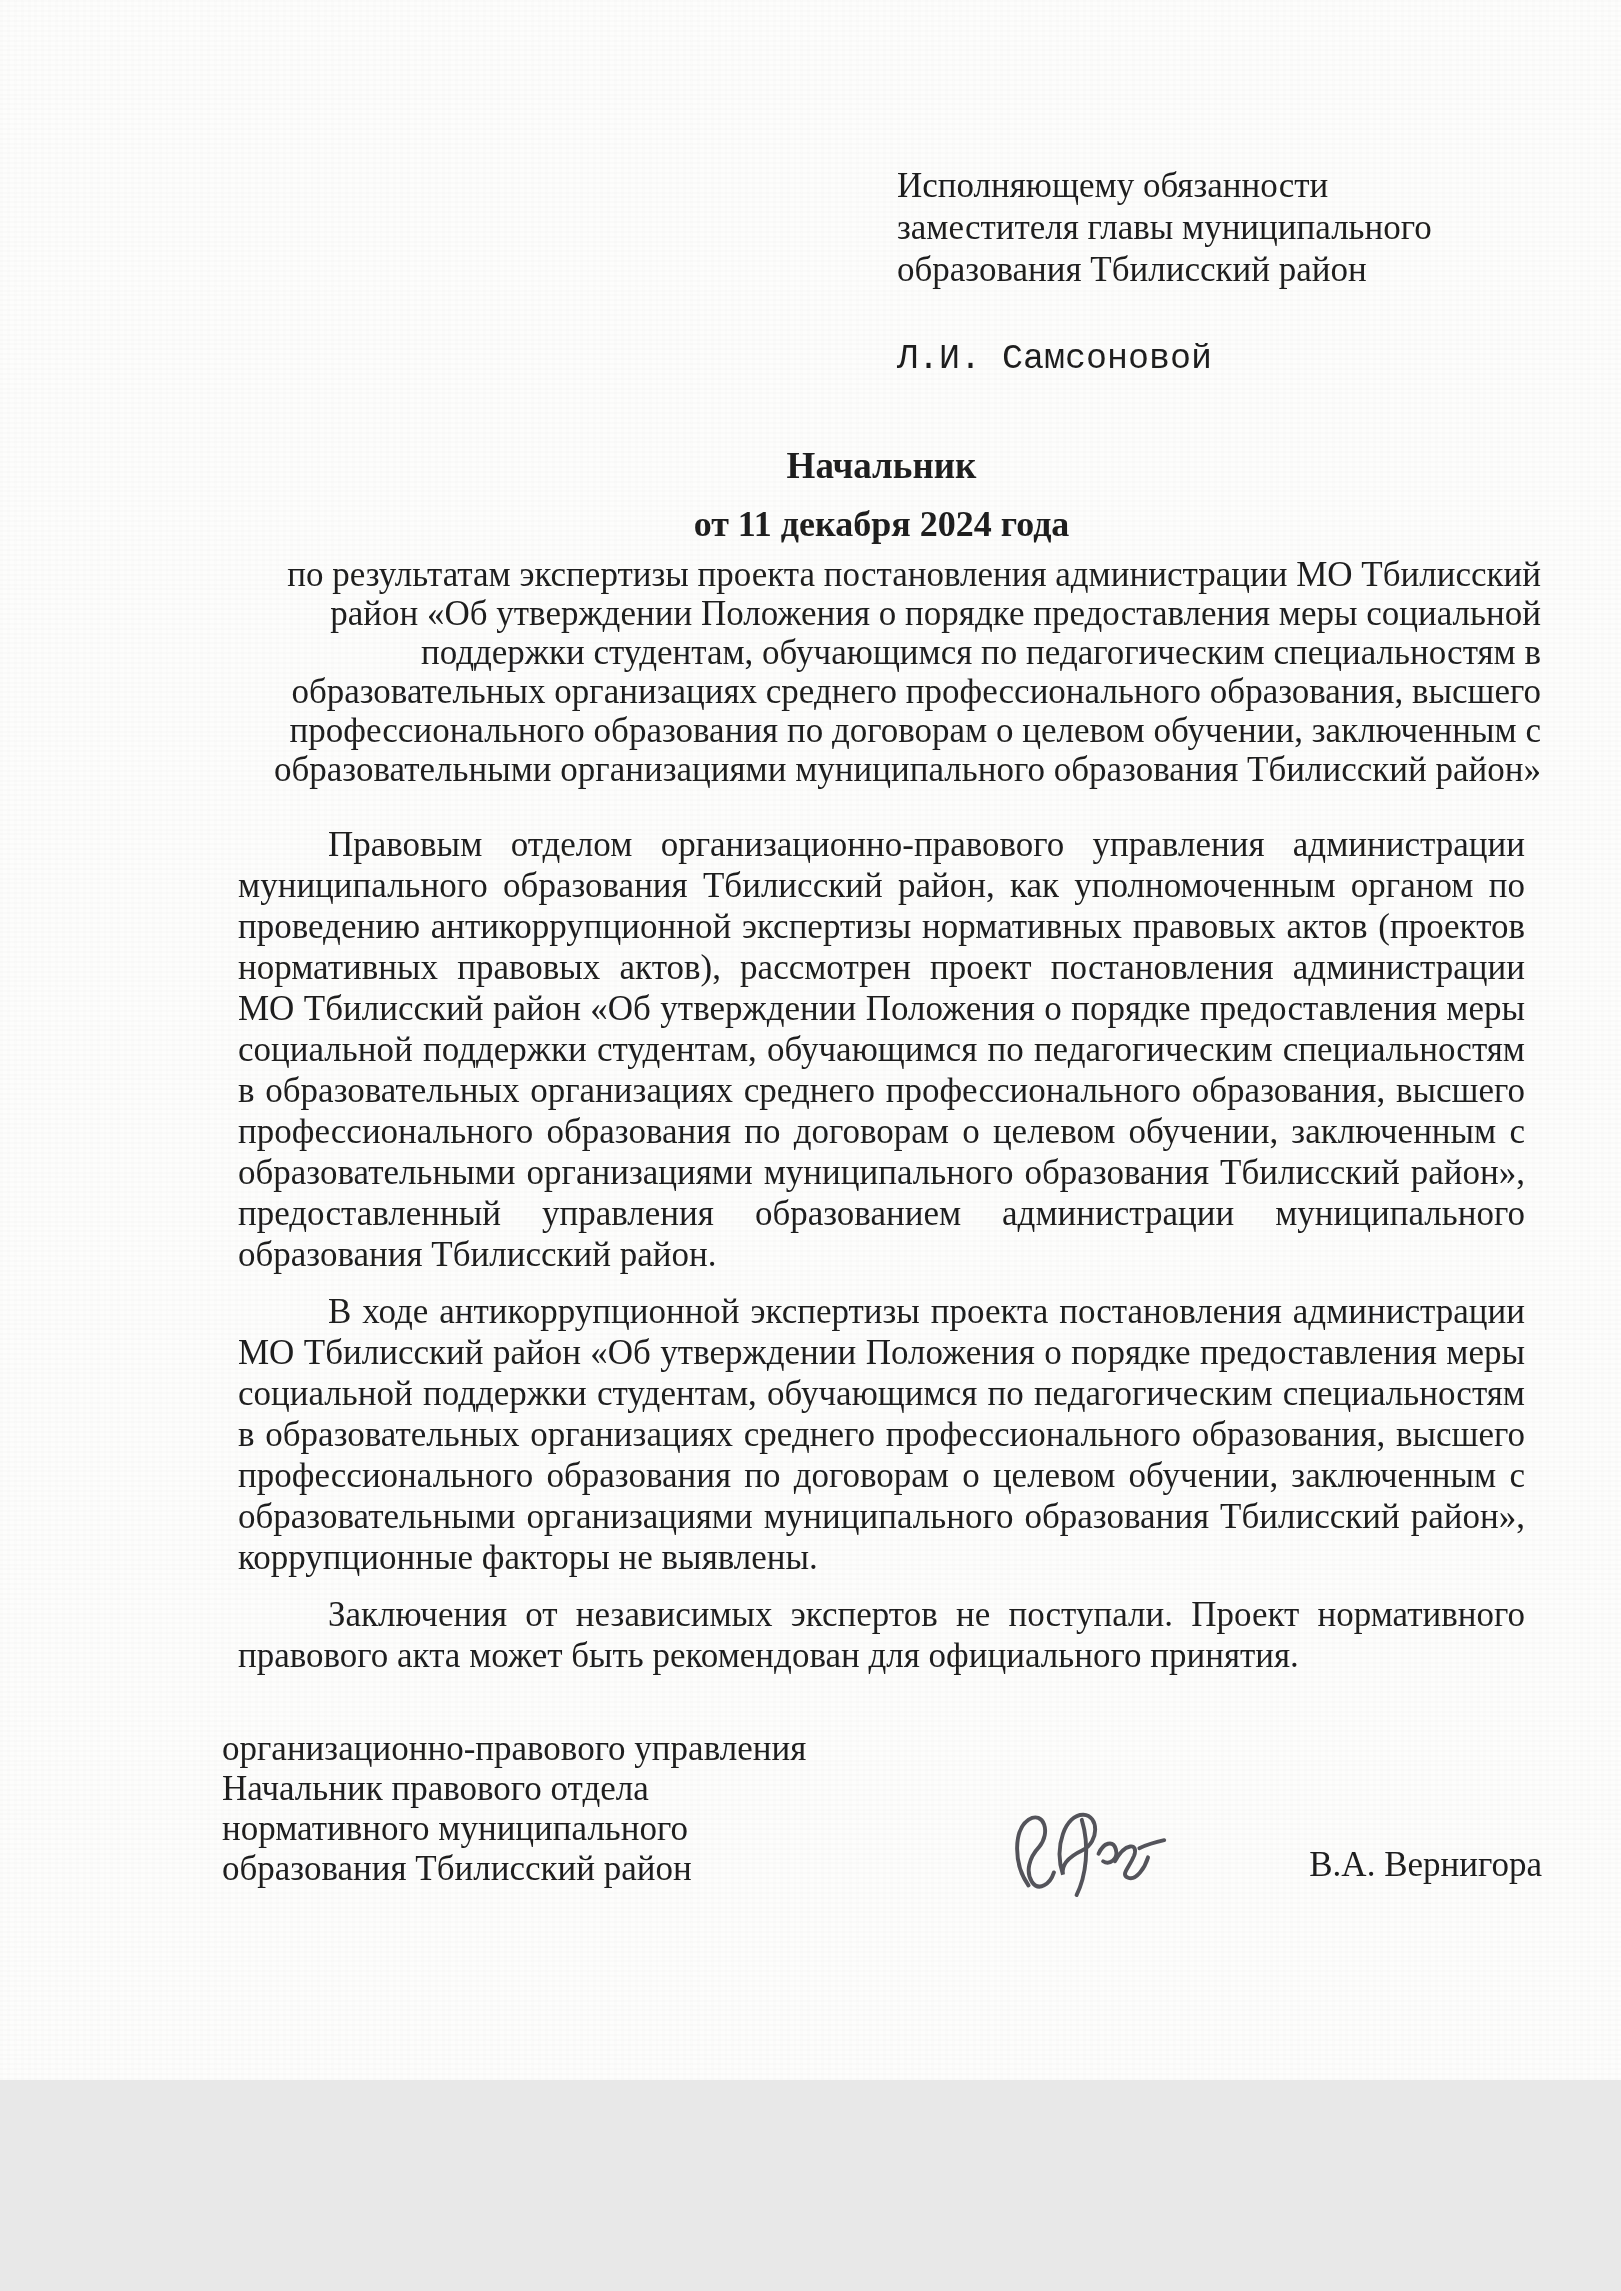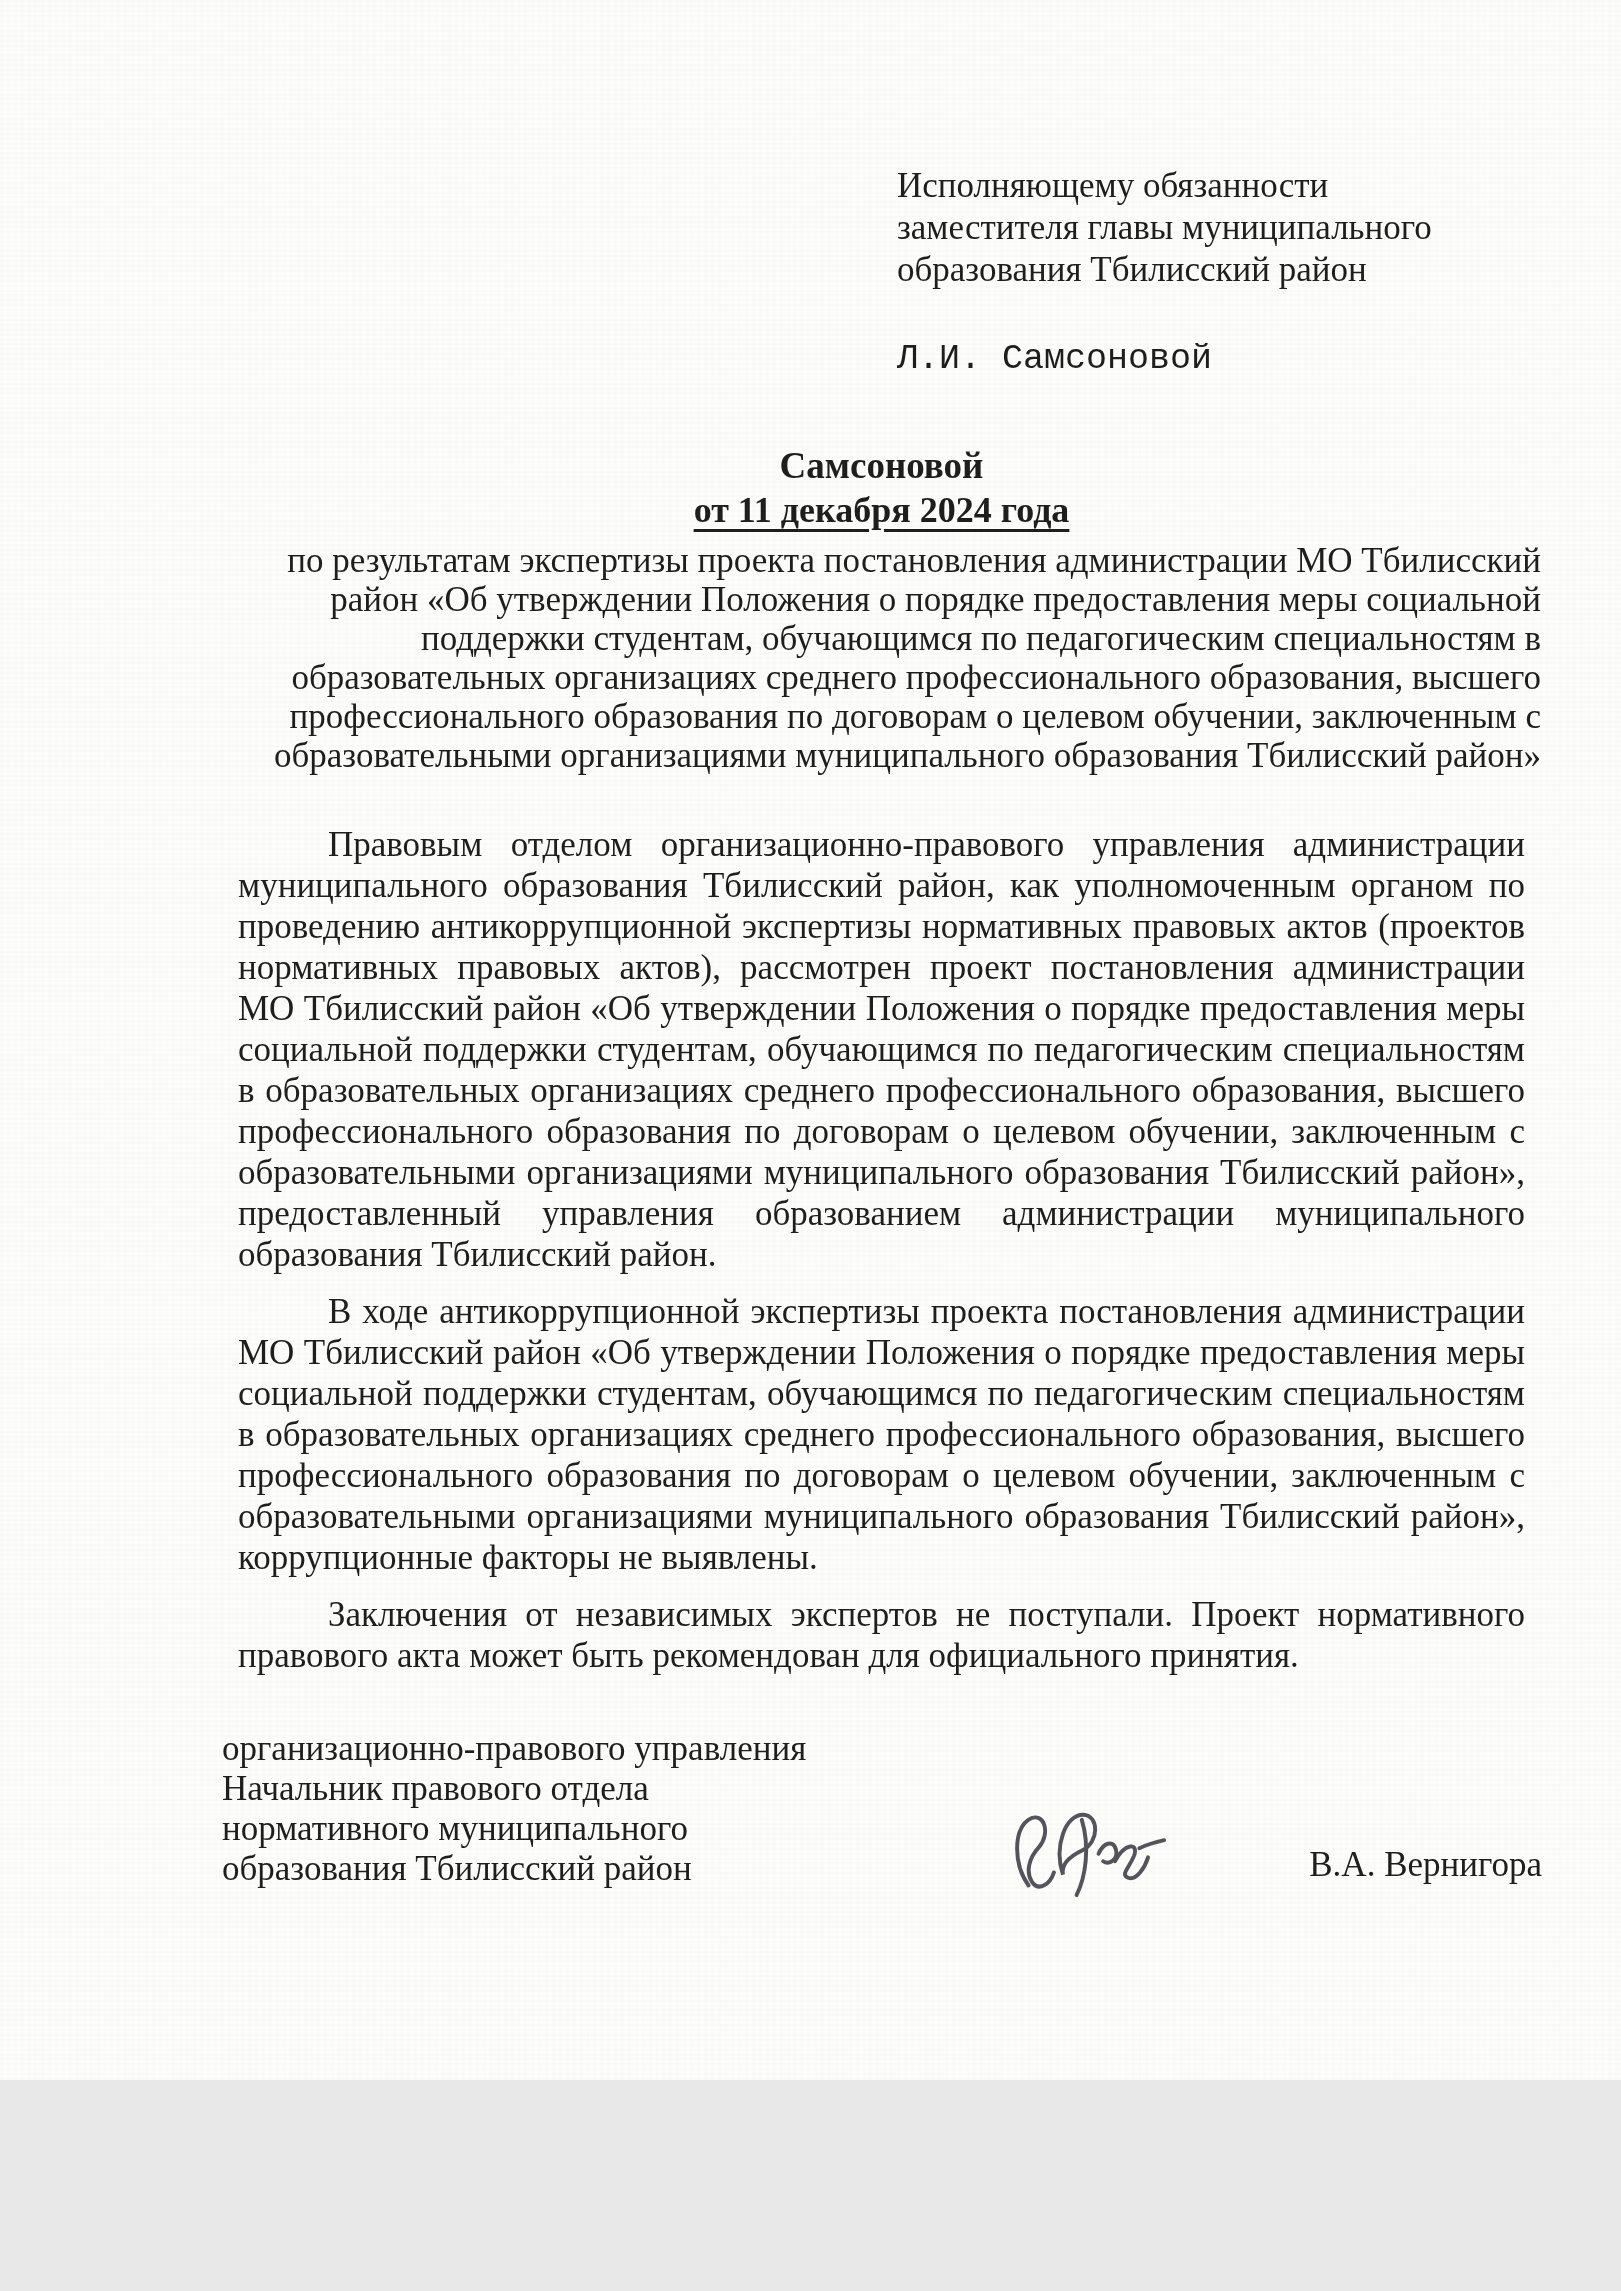--- a/index.html
+++ b/index.html
@@ -50,22 +50,21 @@
   }
   .doc-title {
     font-size: 37px;
     font-weight: bold;
     line-height: 43px;
   }
   .doc-date {
     font-size: 36px;
     font-weight: bold;
     line-height: 43px;
-    margin-top: 2px;
-    text-decoration: underline;
+    margin-top: 16px;
     text-decoration-thickness: 2.9px;
     text-underline-offset: 6.9px;
   }
   .doc-subject {
     margin-top: 8.8px;
     font-size: 35px;
     line-height: 39px;
     text-align: right;
   }
 
@@ -123,21 +122,21 @@
 <div class="page">
 
   <div class="recipient">
     <div>Исполняющему обязанности</div>
     <div>заместителя главы муниципального</div>
     <div>образования Тбилисский район</div>
     <div class="recipient-name">Л.И. Самсоновой</div>
   </div>
 
   <div class="heading">
-    <div class="doc-title">Самсоновой</div>
+    <div class="doc-title">Начальник</div>
     <div class="doc-date">от 11 декабря 2024 года</div>
     <div class="doc-subject">по результатам экспертизы проекта постановления администрации МО Тбилисский район «Об утверждении Положения о порядке предоставления меры социальной поддержки студентам, обучающимся по педагогическим специальностям в образовательных организациях среднего профессионального образования, высшего профессионального образования по договорам о целевом обучении, заключенным с образовательными организациями муниципального образования Тбилисский район»</div>
   </div>
 
   <div class="body-text">
     <p>Правовым отделом организационно-правового управления администрации муниципального образования Тбилисский район, как уполномоченным органом по проведению антикоррупционной экспертизы нормативных правовых актов (проектов нормативных правовых актов), рассмотрен проект постановления администрации МО Тбилисский район «Об утверждении Положения о порядке предоставления меры социальной поддержки студентам, обучающимся по педагогическим специальностям в образовательных организациях среднего профессионального образования, высшего профессионального образования по договорам о целевом обучении, заключенным с образовательными организациями муниципального образования Тбилисский район», предоставленный управления образованием администрации муниципального образования Тбилисский район.</p>
     <p>В ходе антикоррупционной экспертизы проекта постановления администрации МО Тбилисский район «Об утверждении Положения о порядке предоставления меры социальной поддержки студентам, обучающимся по педагогическим специальностям в образовательных организациях среднего профессионального образования, высшего профессионального образования по договорам о целевом обучении, заключенным с образовательными организациями муниципального образования Тбилисский район», коррупционные факторы не выявлены.</p>
     <p>Заключения от независимых экспертов не поступали. Проект нормативного правового акта может быть рекомендован для официального принятия.</p>
   </div>
 

